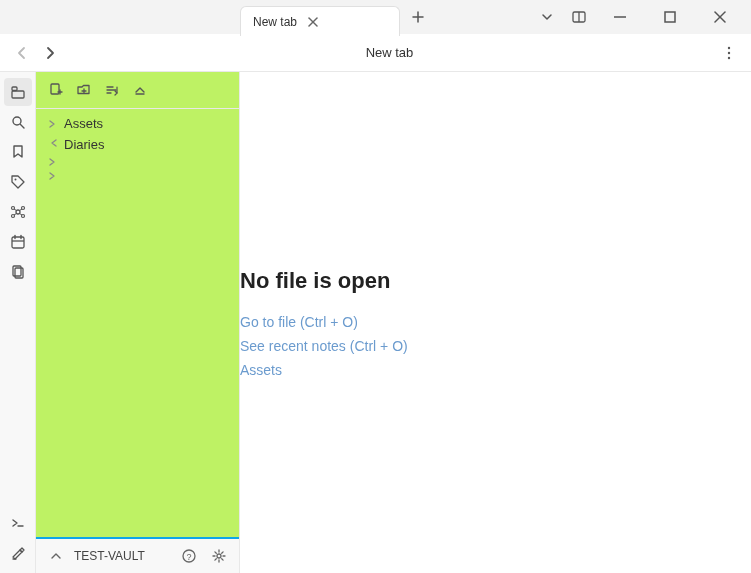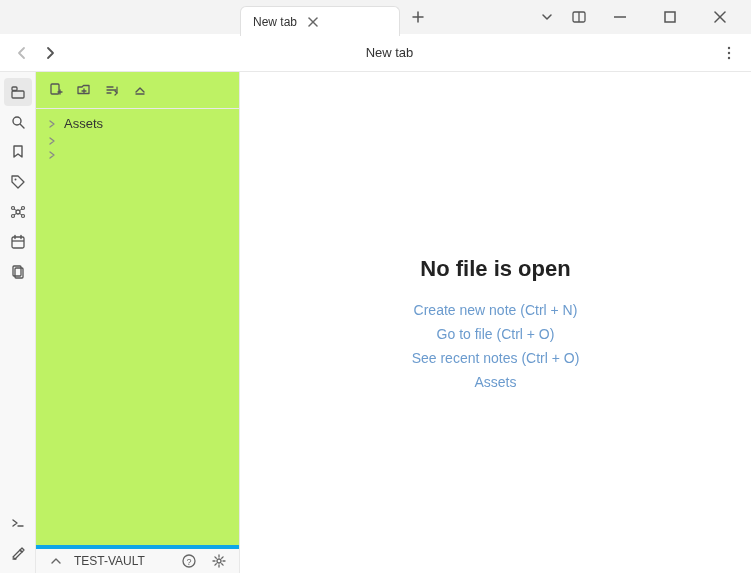--- a/index.html
+++ b/index.html
@@ -223,23 +223,23 @@
       color: #888;
       width: 12px;
       display: inline-flex;
       align-items: center;
     }
     .tree-item.expanded .chevron { transform: rotate(90deg); }
     .tree-item-label { flex: 1; }
 
     
     .vault-bar {
-      height: 28px;
+      height: 36px;
       background: #f8f8f8;
-      border-top: 4px solid #0ea5e9;
+      border-top: 2px solid #0ea5e9;
       display: flex;
       align-items: center;
       padding: 0 8px;
       gap: 6px;
       color: #555;
       font-size: 12px;
     }
     .vault-bar-btn {
       width: 24px;
       height: 24px;
@@ -254,21 +254,20 @@
       flex: 1;
       font-size: 12px;
       font-weight: 500;
       color: #444;
     }
 
     
     .content-area {
       flex: 1;
       display: flex;
-      align-items: center;
       justify-content: center;
       flex-direction: column;
       background: #fff;
       gap: 8px;
     }
     .no-file-title {
       font-size: 22px;
       font-weight: 600;
       color: #222;
       margin-bottom: 12px;
@@ -475,20 +474,28 @@
       <div class="tree-item">
         <span class="chevron">
           <svg width="8" height="8" viewBox="0 0 8 8">
             <polyline points="2,1 6,4 2,7" fill="none" stroke="#888" stroke-width="1.3" stroke-linecap="round" stroke-linejoin="round"></polyline>
           </svg>
         </span>
         <span class="tree-item-label">Assets</span>
       </div>
 
 
+      <div class="tree-item expanded">
+        <span class="chevron">
+          <svg width="8" height="8" viewBox="0 0 8 8" style="transform:rotate(90deg)">
+            <polyline points="2,1 6,4 2,7" fill="none" stroke="#888" stroke-width="1.3" stroke-linecap="round" stroke-linejoin="round"></polyline>
+          </svg>
+        </span>
+        <span class="tree-item-label">Diaries</span>
+      </div>
 
       <div class="tree-item">
         <span class="chevron">
           <svg width="8" height="8" viewBox="0 0 8 8">
             <polyline points="2,1 6,4 2,7" fill="none" stroke="#888" stroke-width="1.3" stroke-linecap="round" stroke-linejoin="round"></polyline>
           </svg>
         </span>
       </div>
 
       <div class="tree-item">
@@ -517,19 +524,18 @@
         <svg width="14" height="14" viewBox="0 0 14 14">
           <circle cx="7" cy="7" r="2" fill="none" stroke="#666" stroke-width="1.3"></circle>
           <path d="M7 1 v2 M7 11 v2 M1 7 h2 M11 7 h2 M2.9 2.9 l1.4 1.4 M9.7 9.7 l1.4 1.4 M11.1 2.9 l-1.4 1.4 M4.3 9.7 l-1.4 1.4" stroke="#666" stroke-width="1.3" stroke-linecap="round"></path>
         </svg>
       </div>
     </div>
   </div>
 
   <div class="content-area">
     <div class="no-file-title">No file is open</div>
-    <a class="content-link">Create new note (Ctrl + N)</a>
     <a class="content-link">Go to file (Ctrl + O)</a>
     <a class="content-link">See recent notes (Ctrl + O)</a>
     <a class="content-link">Assets</a>
   </div>
 
 </div>
 
 </body></html>

